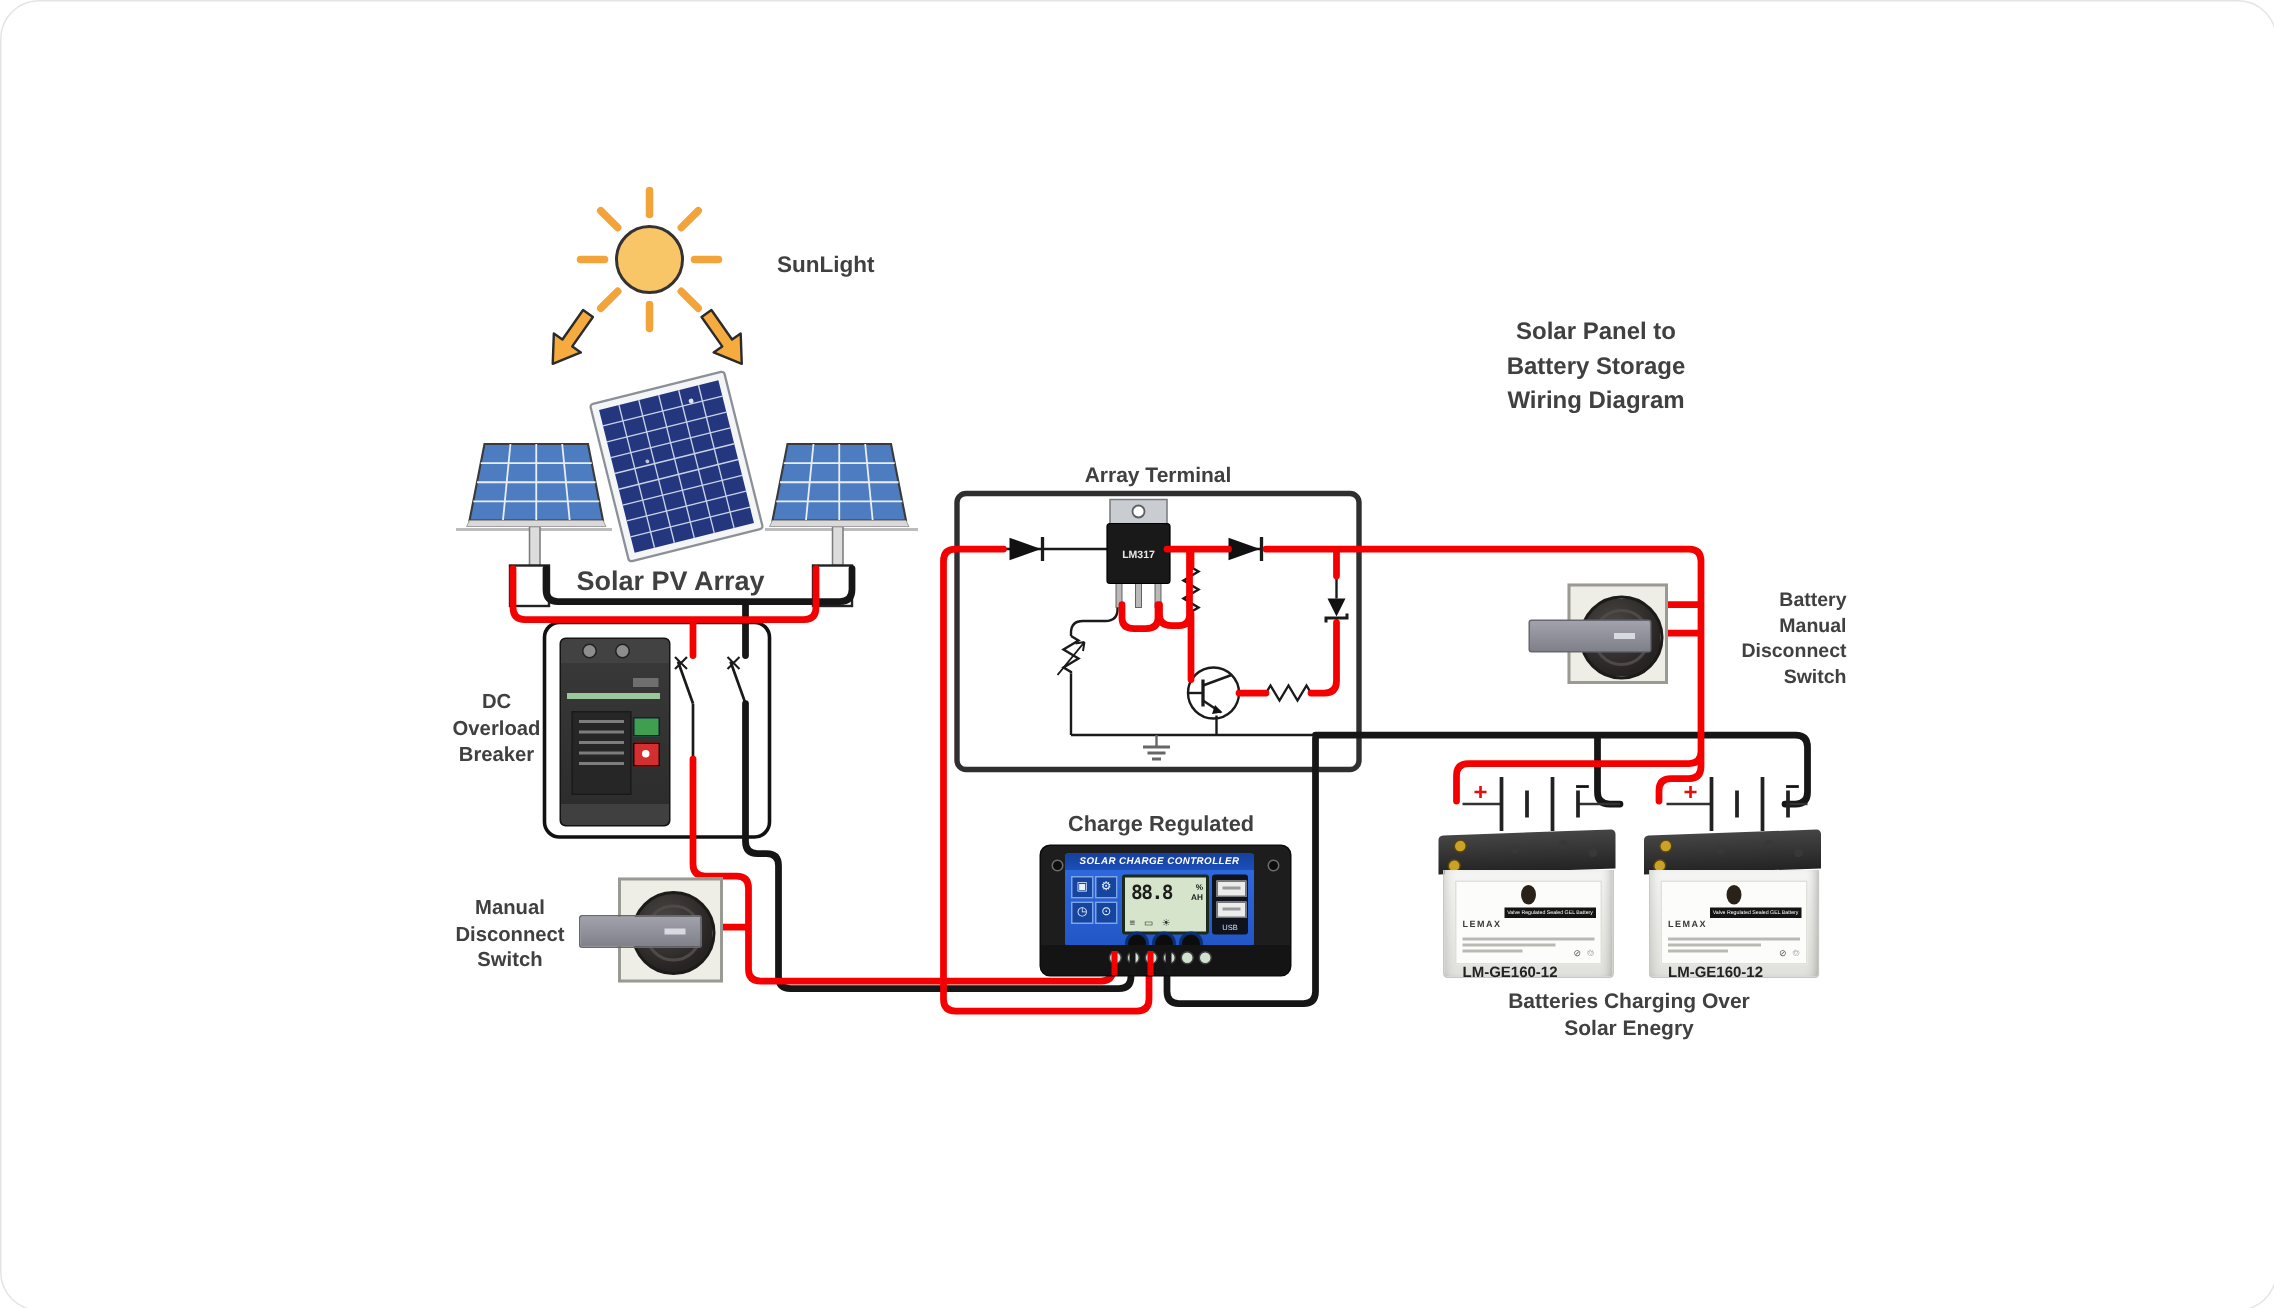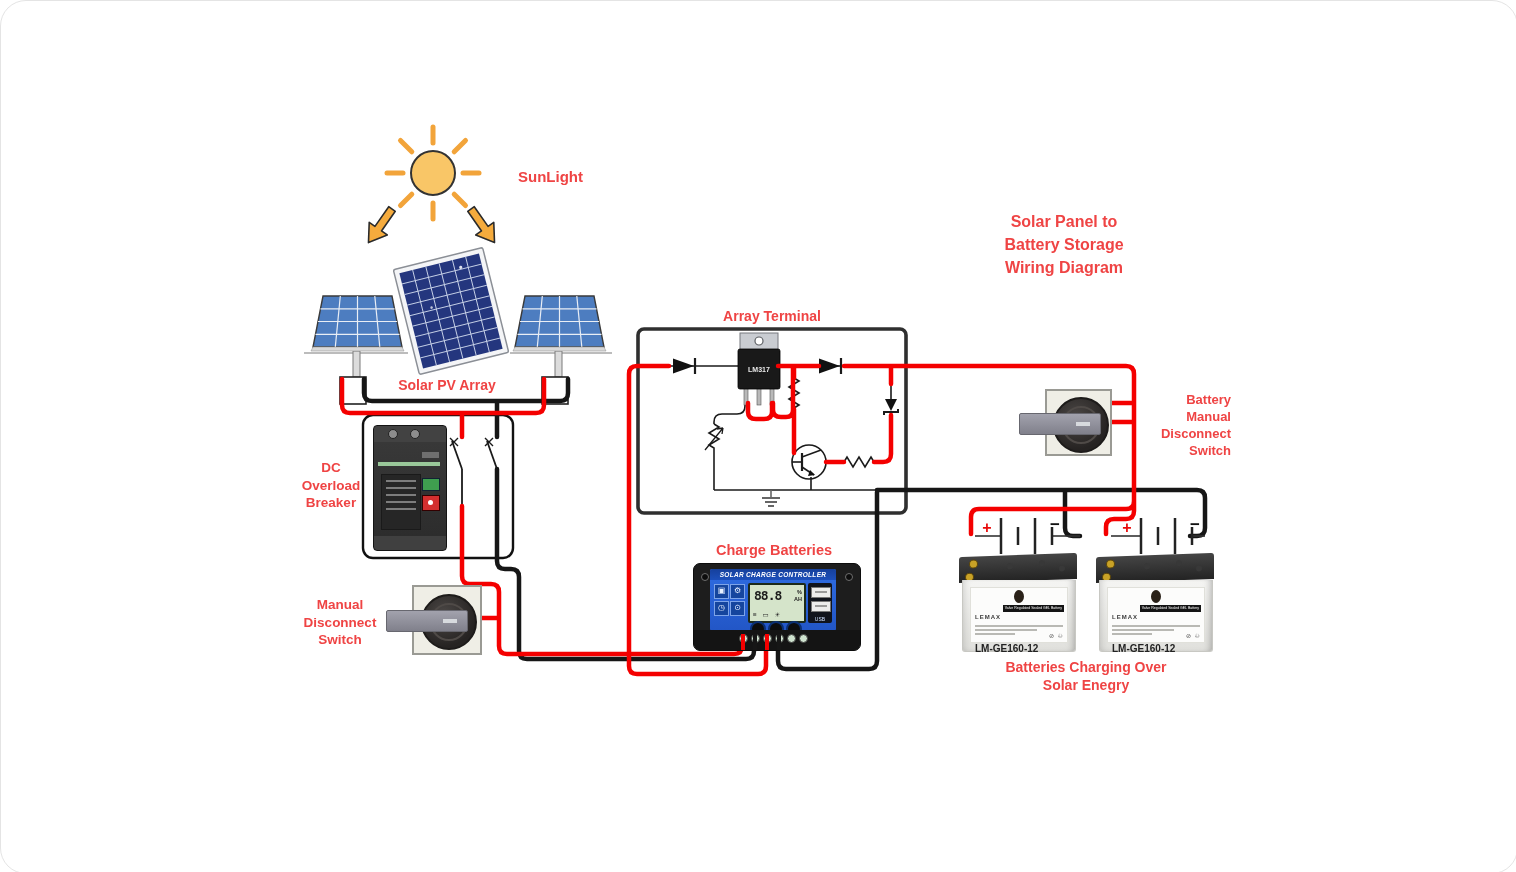--- a/index.html
+++ b/index.html
@@ -1,22 +1,22 @@
 <!DOCTYPE html>
 <html><head>
 <meta charset="utf-8">
 <style>
   html,body { margin:0; padding:0; background:#fff; font-family:"Liberation Sans", sans-serif; }
   #canvas { position:relative; width:1516px; height:872px; background:#fff;
             border:1px solid #e4e4e4; border-radius:26px; overflow:hidden; }
   #wires { position:absolute; left:0; top:0; }
 
-  .lbl { position:absolute; color:#ef4444; font-weight:bold; white-space:pre-line; text-align:center; }
+  .lbl { position:absolute; color:#404040; font-weight:bold; white-space:pre-line; text-align:center; }
   #lbl-sunlight   { left:517px; top:167px; font-size:15px; text-align:left; }
-  #lbl-array      { left:366px; top:376px; width:160px; font-size:14px; }
+  #lbl-array      { left:366px; top:376px; width:160px; font-size:18px; }
   #lbl-breaker    { left:278px; top:458px; width:104px; font-size:13.5px; line-height:17.5px;text-align:center; }
   #lbl-manual     { left:283px; top:595px; width:112px; font-size:13.5px; line-height:17.5px; }
   #lbl-terminal   { left:671px; top:307px; width:200px; font-size:14px; }
   #lbl-controller { left:673px; top:541px; width:200px; font-size:14.5px; }
   #lbl-batswitch  { left:1138px; top:390px; width:92px; font-size:13px; line-height:17px;text-align:right; }
   #lbl-title      { left:948px; top:209px; width:230px; font-size:16px; line-height:23px; }
   #lbl-caption    { left:980px; top:658px; width:210px; font-size:14px; line-height:17.5px; }
 
   
   #breaker-device { position:absolute; left:372px; top:424px; width:72px; height:124px;
@@ -300,21 +300,21 @@
 
   <div class="lbl" id="lbl-sunlight">SunLight</div>
   <div class="lbl" id="lbl-array">Solar PV Array</div>
   <div class="lbl" id="lbl-breaker">DC
 Overload
 Breaker</div>
   <div class="lbl" id="lbl-manual">Manual
 Disconnect
 Switch</div>
   <div class="lbl" id="lbl-terminal">Array Terminal</div>
-  <div class="lbl" id="lbl-controller">Charge Batteries</div>
+  <div class="lbl" id="lbl-controller">Charge Regulated</div>
   <div class="lbl" id="lbl-batswitch">Battery
 Manual
 Disconnect
 Switch</div>
   <div class="lbl" id="lbl-caption">Batteries Charging Over
 Solar Enegry</div>
   <div class="lbl" id="lbl-title">Solar Panel to
 Battery Storage
 Wiring Diagram</div>
 

